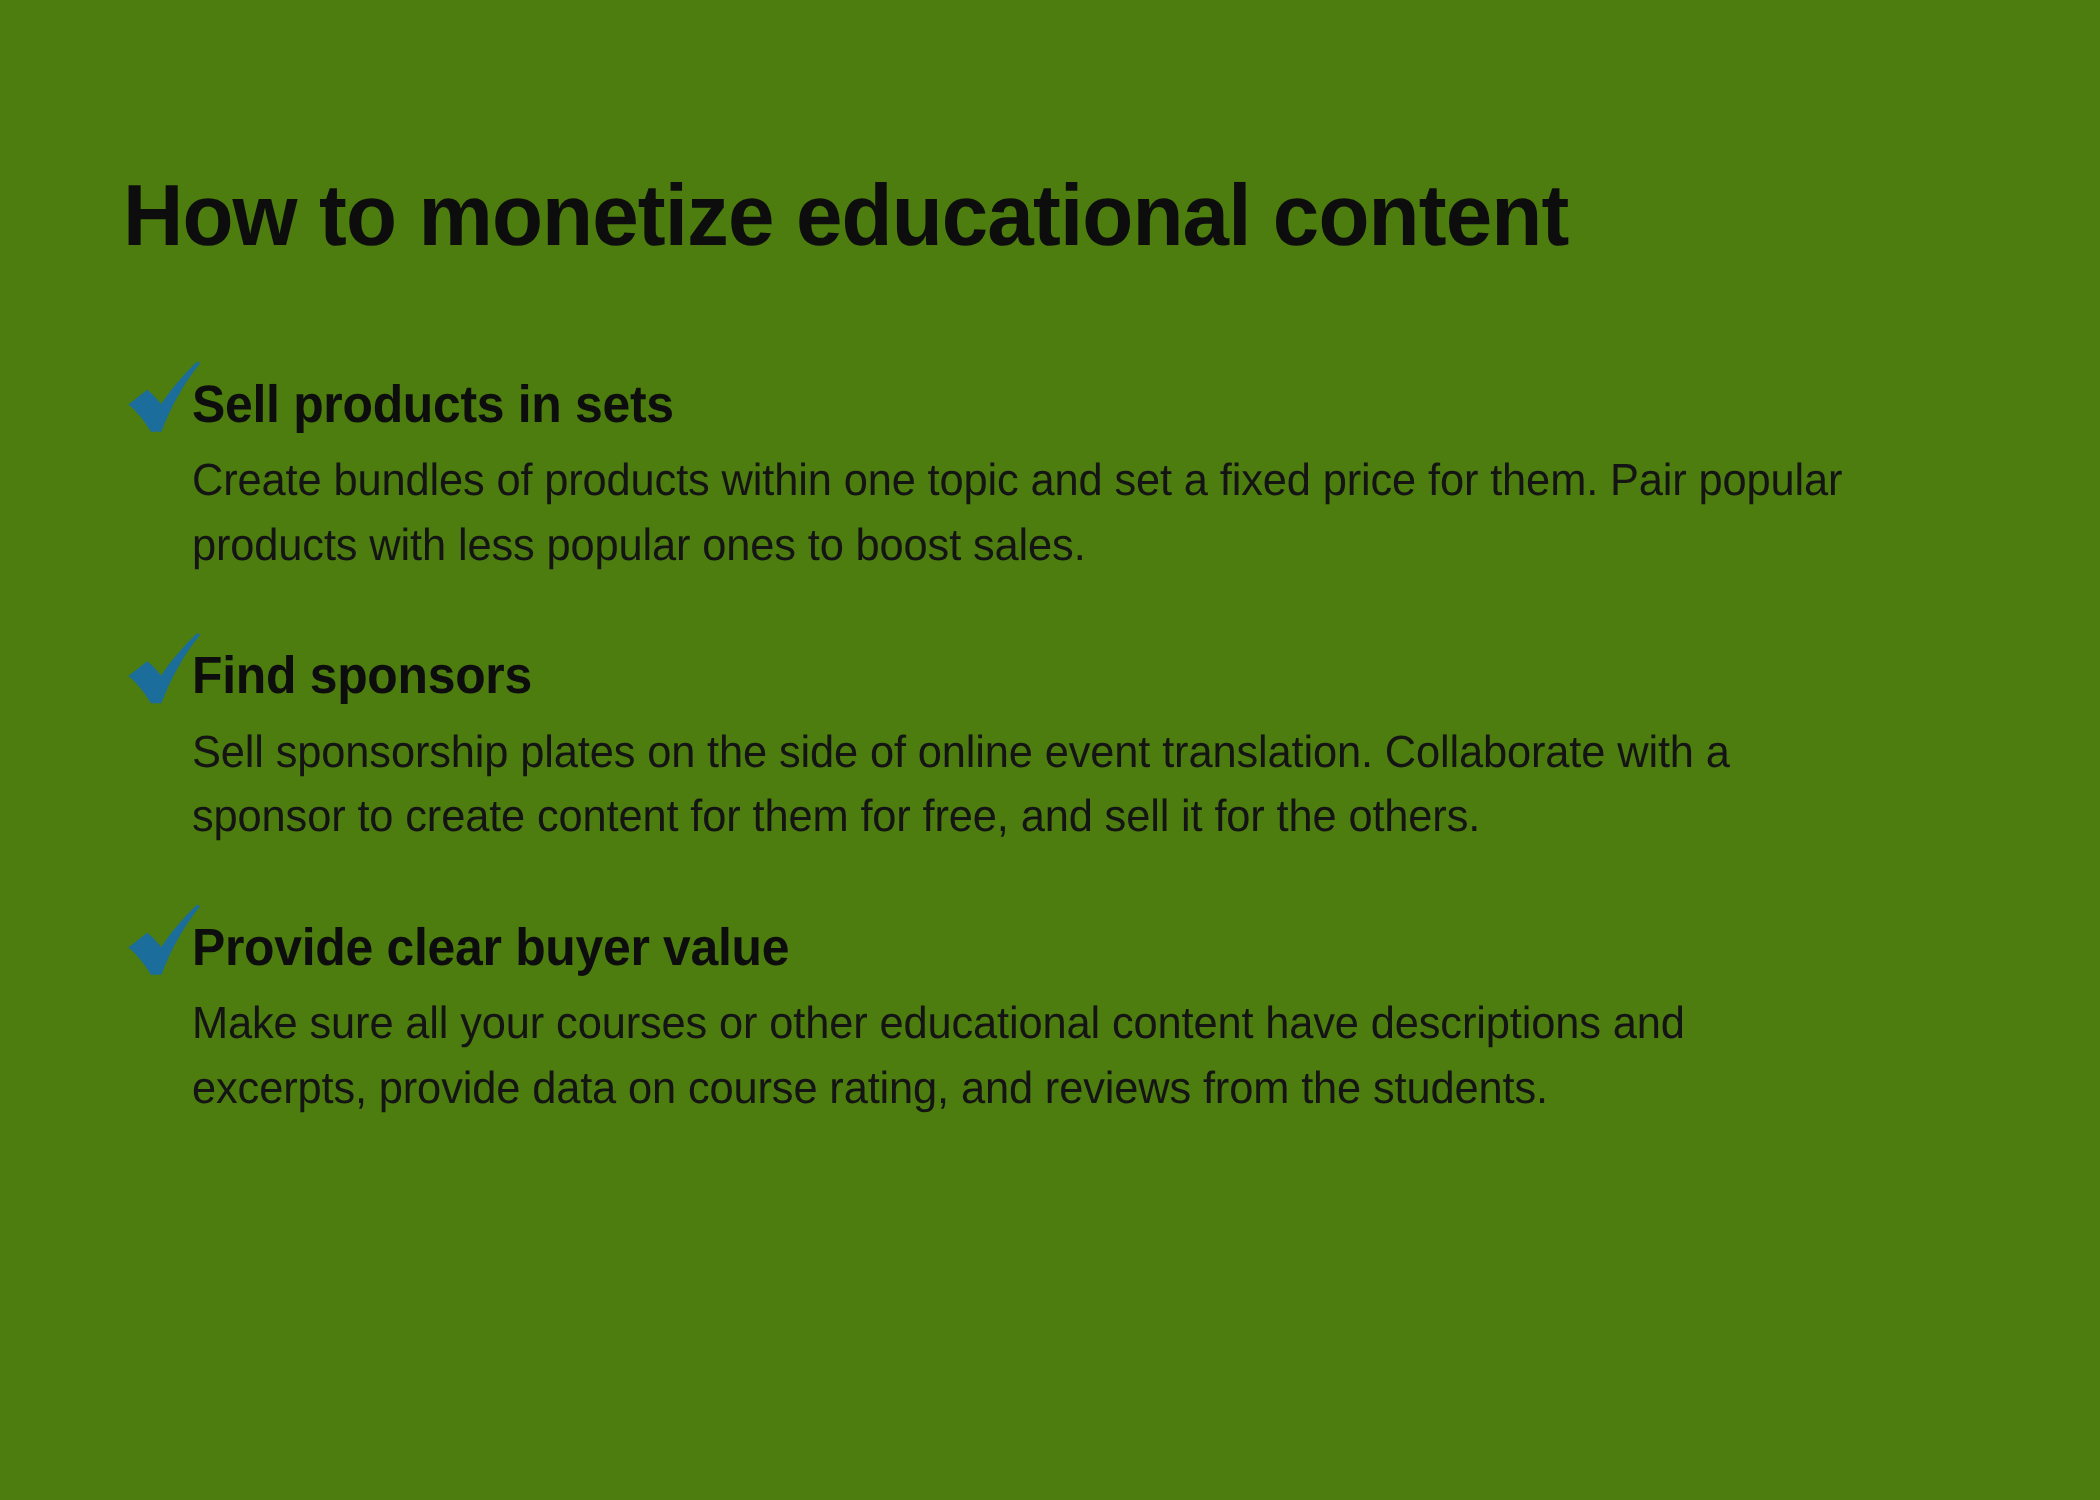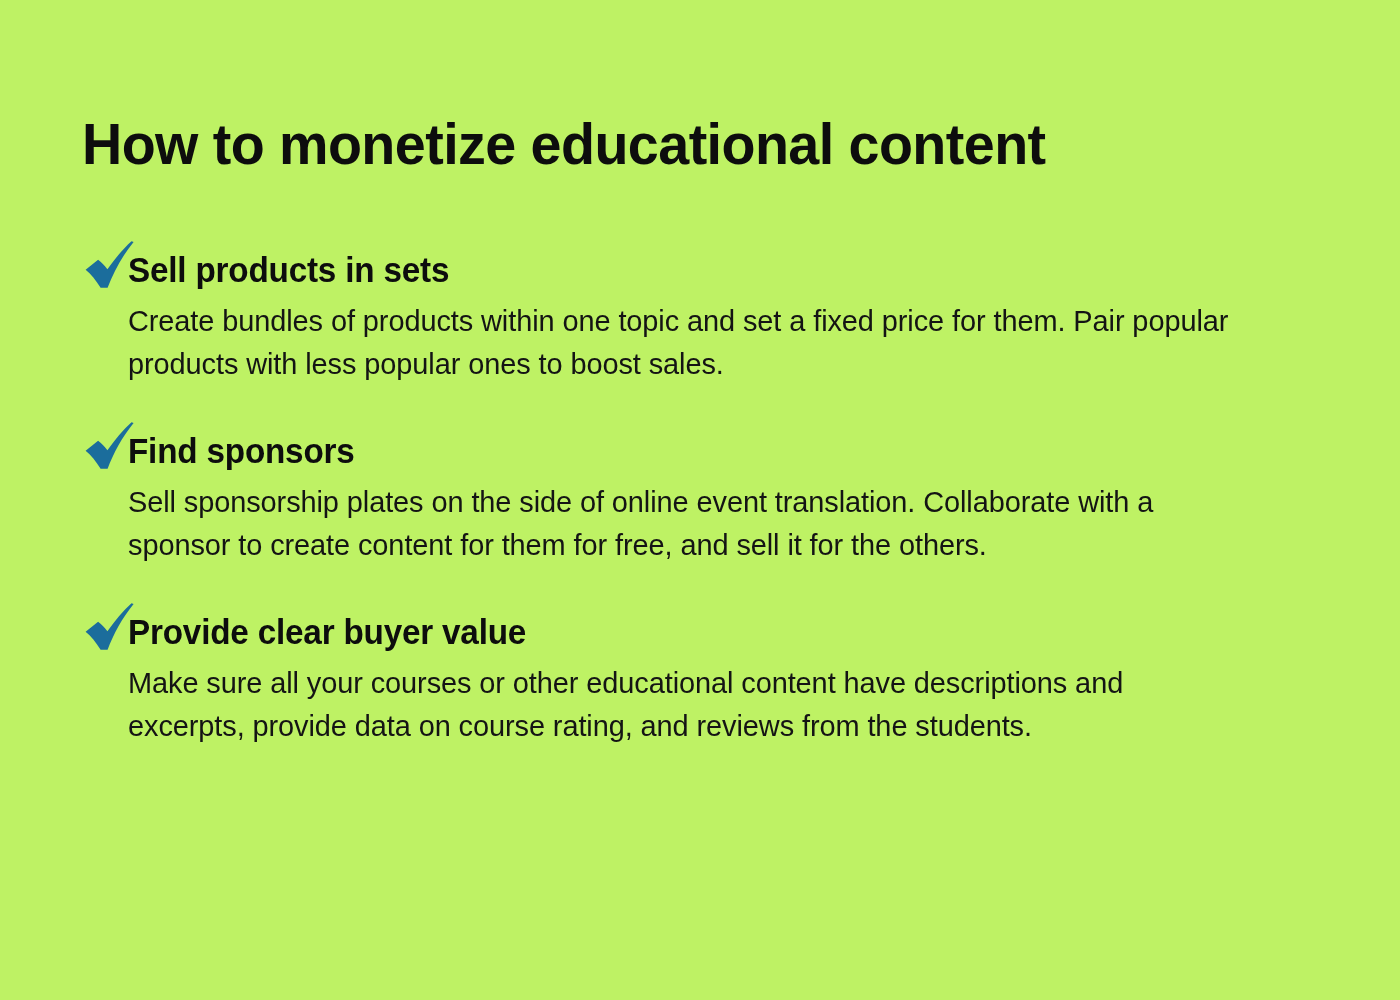--- a/index.html
+++ b/index.html
@@ -12,21 +12,21 @@
     background: #ffffff;
     font-family: "Liberation Sans", sans-serif;
     -webkit-font-smoothing: antialiased;
     overflow: hidden;
   }
 
   .slide {
     position: relative;
     width: 1400px;
     height: 1000px;
-    background: #bef264;
+    background: #4d7c0f;
     box-sizing: border-box;
   }
 
   
   .slide-title {
     position: absolute;
     left: 82px;
     top: 72px;
     width: 1240px;
     font-family: "Liberation Sans", sans-serif;

